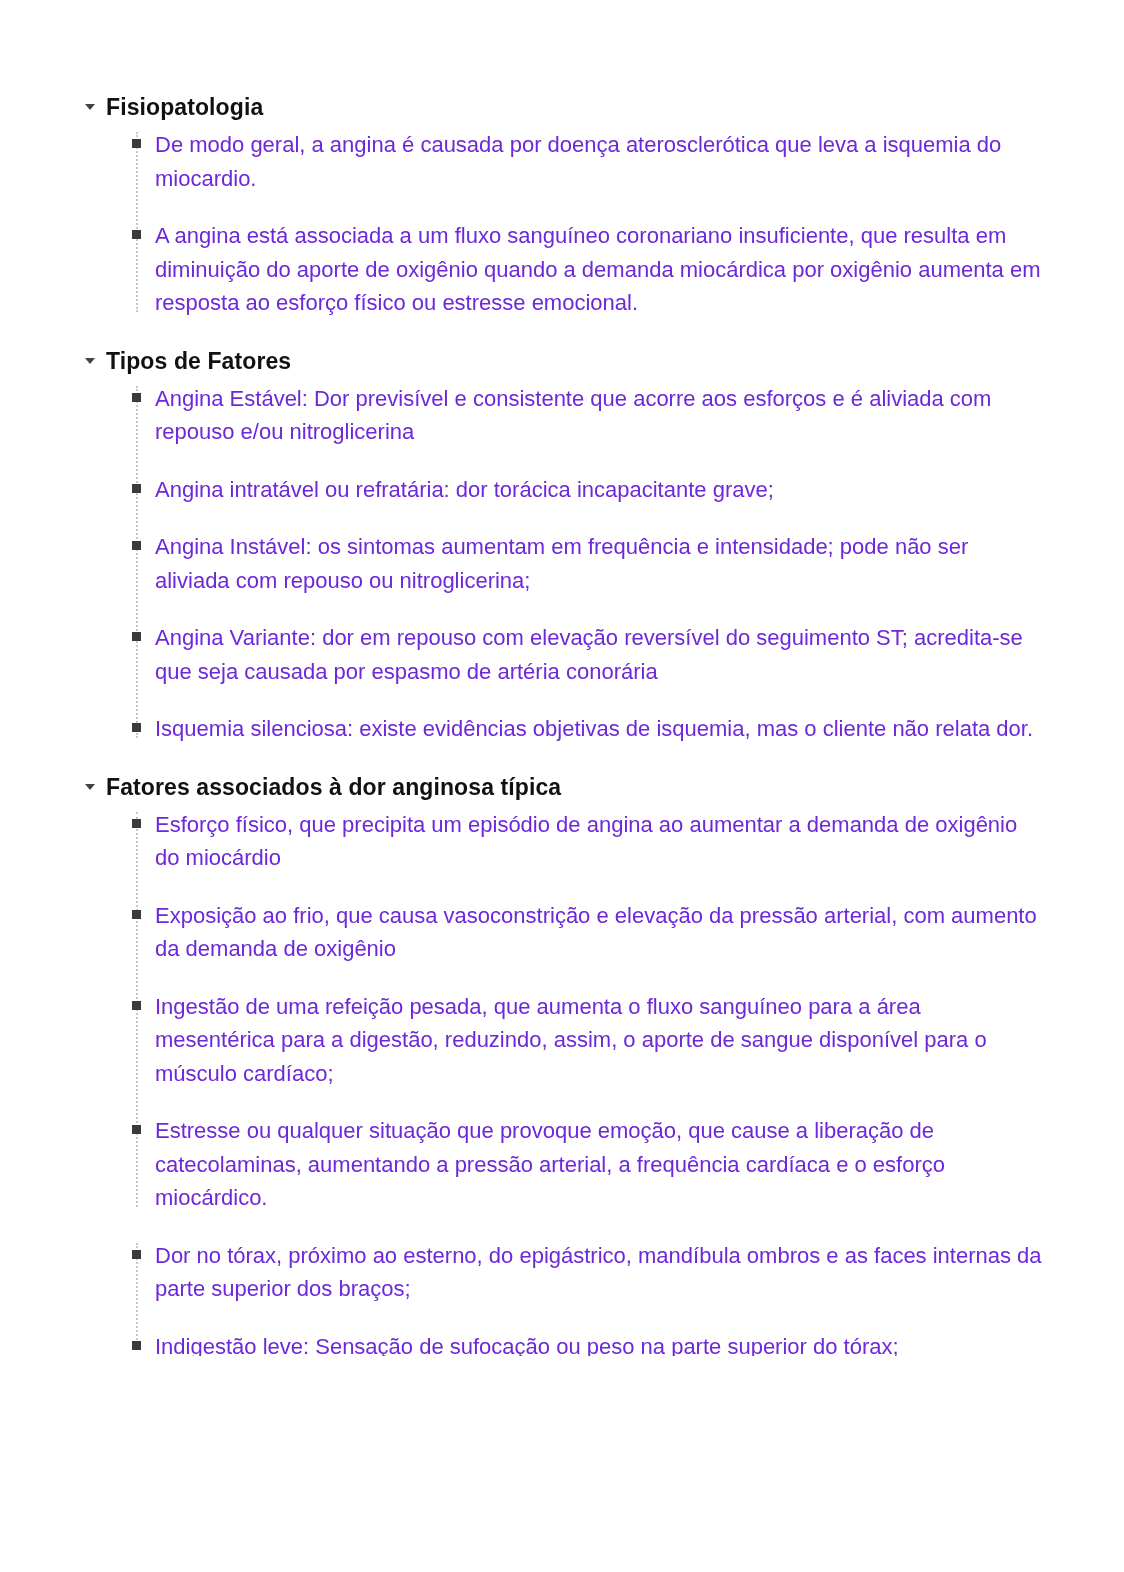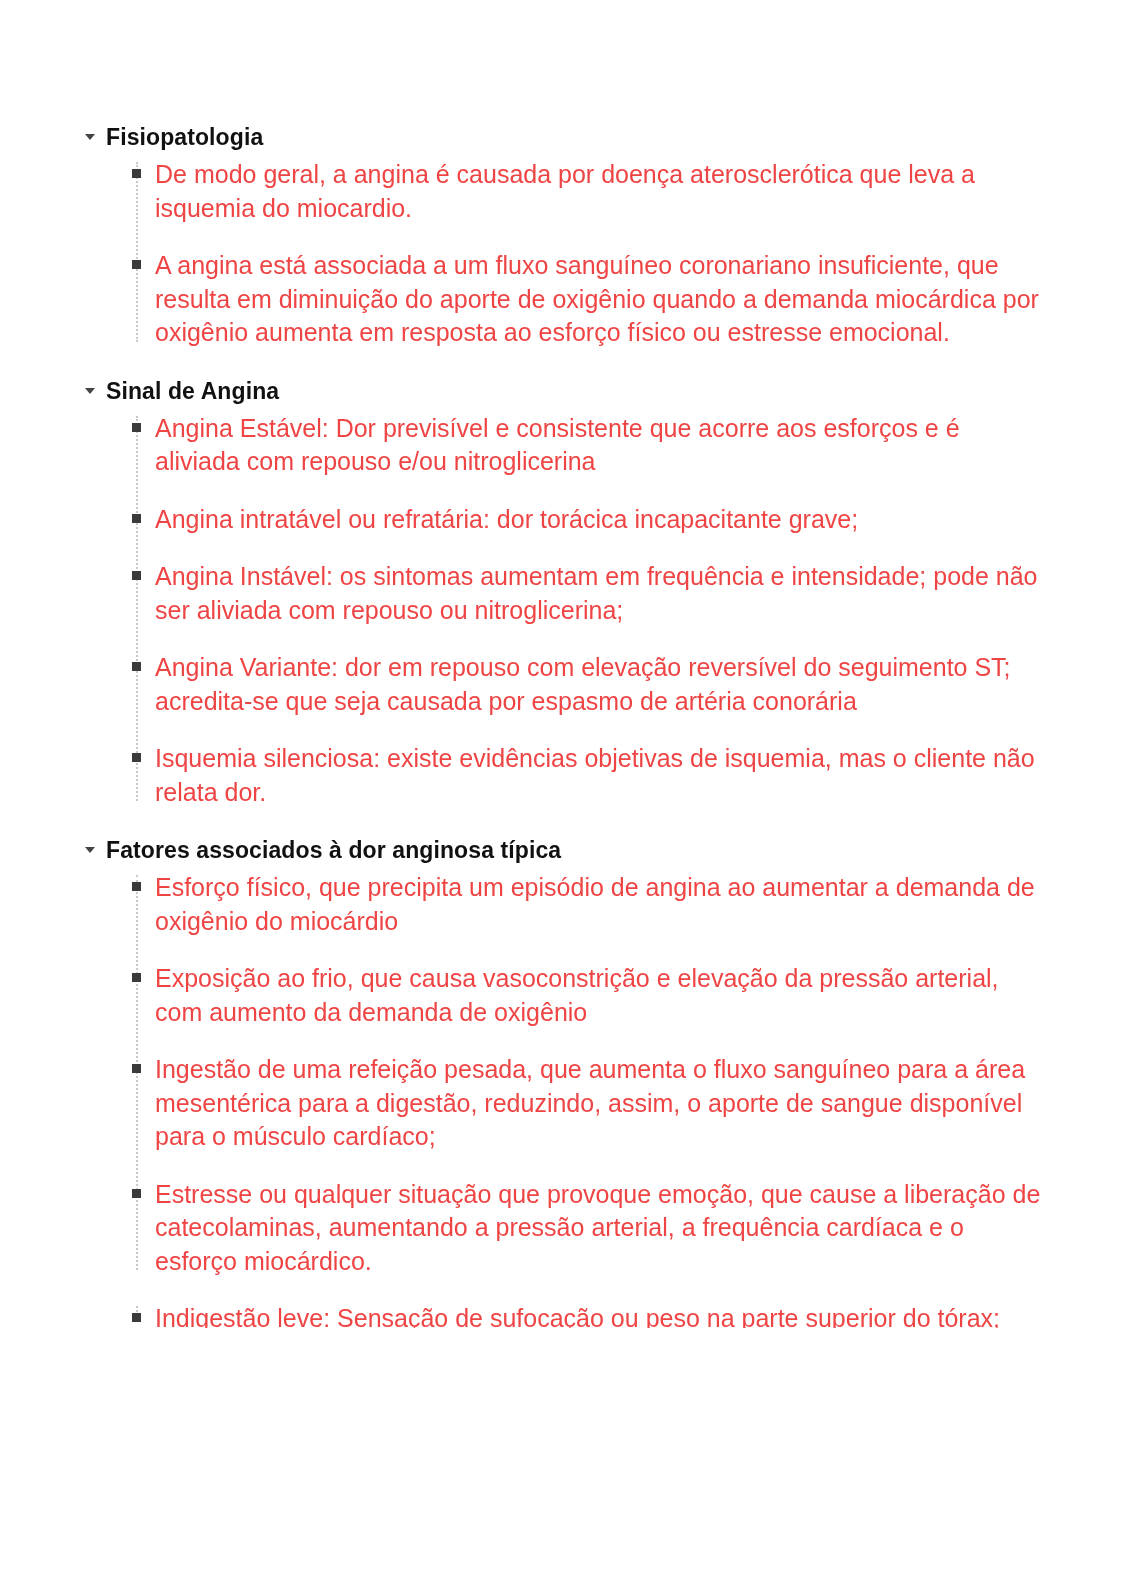--- a/index.html
+++ b/index.html
@@ -12,21 +12,21 @@
     height: 1572px;
     overflow: hidden;
     font-family: "Liberation Sans", sans-serif;
     color: #1a1a1a;
   }
   .page {
     position: relative;
     width: 1124px;
     height: 1288px;
     box-sizing: border-box;
-    padding: 120px 60px 0 60px;
+    padding: 90px 60px 0 60px;
     border-radius: 24px;
   }
   .doc {
     position: relative;
   }
   
   .section {
     position: relative;
   }
   .section-head {
@@ -84,23 +84,23 @@
     margin: 0 0 24px 0;
   }
   .bullet-marker {
     flex: 0 0 auto;
     width: 9px;
     height: 9px;
     background: #3b3b3b;
     margin-top: 11px;
   }
   .bullet-text {
-    font-size: 25px;
+    font-size: 22px;
     line-height: 33.5px;
-    color: #ef4444;
+    color: #6d28d9;
     max-width: 890px;
   }
   .sec-gap-1 { margin-top: 0; }
   .sec-gap { margin-top: 18px; }
   .last-clip {
     max-height: 26px;
     overflow: hidden;
     text-decoration: underline;
   }
 </style>
@@ -123,21 +123,21 @@
         <div class="bullet">
           <span class="bullet-marker"></span>
           <span class="bullet-text">A angina está associada a um fluxo sanguíneo coronariano insuficiente, que resulta em diminuição do aporte de oxigênio quando a demanda miocárdica por oxigênio aumenta em resposta ao esforço físico ou estresse emocional.</span>
         </div>
       </div>
     </div>
 
     <div class="section sec-gap">
       <div class="section-head">
         <span class="collapse-arrow"></span>
-        <span class="section-title">Sinal de Angina</span>
+        <span class="section-title">Tipos de Fatores</span>
       </div>
       <div class="bullets">
         <div class="bullet">
           <span class="bullet-marker"></span>
           <span class="bullet-text">Angina Estável: Dor previsível e consistente que acorre aos esforços e é aliviada com repouso e/ou nitroglicerina</span>
         </div>
         <div class="bullet">
           <span class="bullet-marker"></span>
           <span class="bullet-text">Angina intratável ou refratária: dor torácica incapacitante grave;</span>
         </div>
@@ -176,20 +176,24 @@
         </div>
         <div class="bullet">
           <span class="bullet-marker"></span>
           <span class="bullet-text">Estresse ou qualquer situação que provoque emoção, que cause a liberação de catecolaminas, aumentando a pressão arterial, a frequência cardíaca e o esforço miocárdico.</span>
         </div>
       </div>
     </div>
 
     <div class="section sec-gap">
       <div class="bullets">
+        <div class="bullet">
+          <span class="bullet-marker"></span>
+          <span class="bullet-text">Dor no tórax, próximo ao esterno, do epigástrico, mandíbula ombros e as faces internas da parte superior dos braços;</span>
+        </div>
         <div class="bullet last-clip">
           <span class="bullet-marker"></span>
           <span class="bullet-text">Indigestão leve: Sensação de sufocação ou peso na parte superior do tórax;</span>
         </div>
       </div>
     </div>
 
   </div>
 </div>
 

